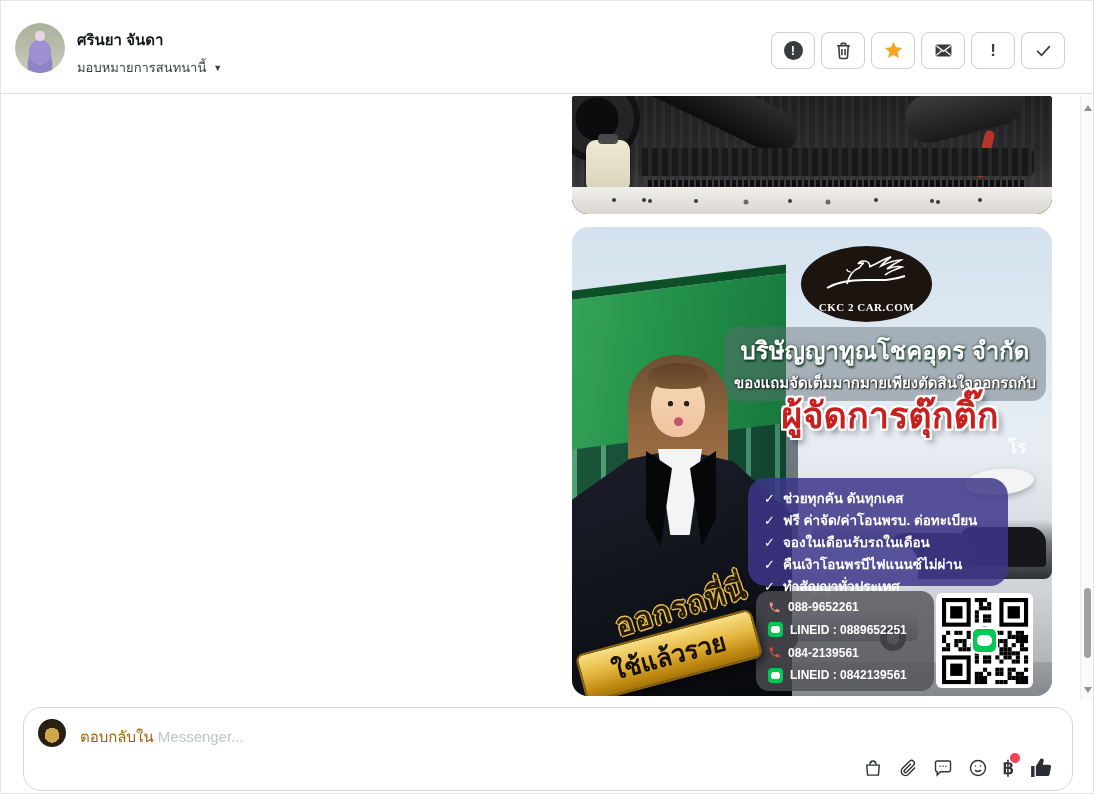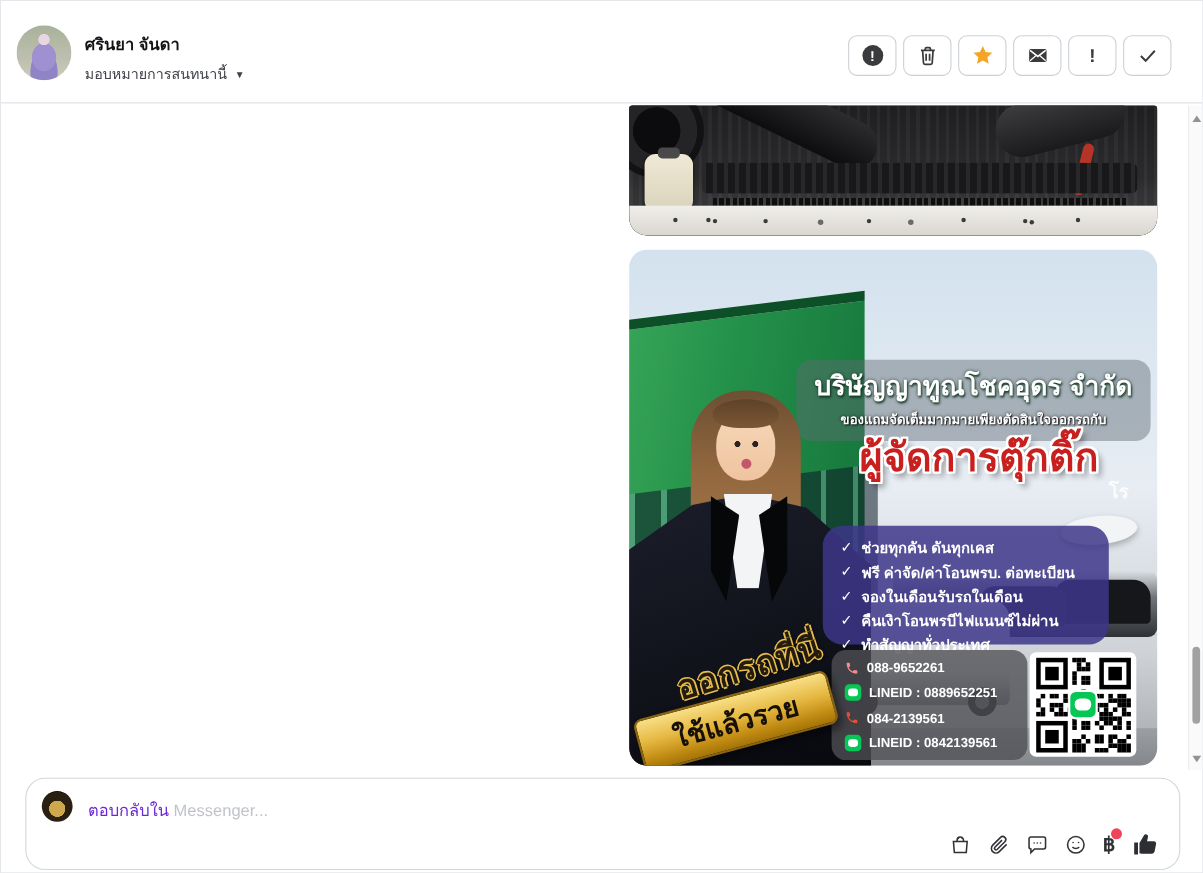--- a/index.html
+++ b/index.html
@@ -67,21 +67,21 @@
   .pr-sign{position:absolute;left:436px;top:206px;font-size:17px;font-weight:700;color:rgba(255,255,255,.85);}
 
   .pr-logo{position:absolute;left:229px;top:19px;width:131px;height:76px;border-radius:50%;background:#1b140f;
       display:flex;flex-direction:column;align-items:center;justify-content:flex-end;padding-bottom:9px;box-sizing:border-box;}
   .pr-logo svg{position:absolute;top:8px;left:16px;}
   .pr-logo-text{font-family:"Liberation Serif","DejaVu Serif",serif;font-size:11px;font-weight:700;color:#fff;letter-spacing:.5px;}
 
   .pr-band{position:absolute;left:152px;top:100px;width:322px;height:74px;border-radius:14px;background:rgba(96,106,116,.45);}
   .pr-company{position:absolute;left:152px;top:104px;width:322px;text-align:center;font-size:24px;font-weight:800;color:#fff;
       text-shadow:0 0 3px rgba(20,60,35,.9),1px 2px 2px rgba(10,40,25,.8);}
-  .pr-sub{position:absolute;left:146px;top:144px;width:334px;text-align:center;font-size:12px;font-weight:700;color:#fff;
+  .pr-sub{position:absolute;left:146px;top:144px;width:334px;text-align:center;font-size:15px;font-weight:700;color:#fff;
       text-shadow:0 0 3px rgba(0,0,0,.8),1px 1px 1px rgba(0,0,0,.7);}
   .pr-title{position:absolute;left:160px;top:166px;width:316px;text-align:center;font-size:36px;font-weight:800;color:#c81f1f;line-height:1.25;
       text-shadow:-2px 0 0 #fff,2px 0 0 #fff,0 -2px 0 #fff,0 2px 0 #fff,-2px -2px 0 #fff,2px 2px 0 #fff,-2px 2px 0 #fff,2px -2px 0 #fff,4px 5px 6px rgba(0,0,0,.45);}
 
   
   .wm-hair{position:absolute;left:56px;top:128px;width:100px;height:168px;border-radius:48px 48px 40px 40px;background:linear-gradient(180deg,#6d4f33,#93683f 45%,#a67a4a);}
   .wm-face{position:absolute;left:79px;top:146px;width:54px;height:64px;border-radius:50% 50% 46% 46%;
       background:radial-gradient(circle at 36% 48%, #2c2320 0 2.5px, transparent 3px),
                  radial-gradient(circle at 66% 48%, #2c2320 0 2.5px, transparent 3px),
                  radial-gradient(circle at 51% 76%, #c4566a 0 4px, transparent 5px),
@@ -120,21 +120,21 @@
   .pr-ribbon{position:absolute;left:6px;top:404px;width:178px;height:46px;border-radius:8px;transform:rotate(-15deg);
       background:linear-gradient(180deg,#f8df85 0%,#e4b63f 45%,#c08a12 80%,#a37408 100%);
       border:2px solid #8a6410;box-shadow:3px 5px 8px rgba(0,0,0,.45);
       display:flex;align-items:center;justify-content:center;font-size:25px;font-weight:800;color:#161006;}
 
   
   .composer{position:absolute;left:22px;top:706px;width:1050px;height:84px;border:1px solid #d4d6da;border-radius:18px;background:#fff;box-sizing:border-box;}
   .comp-avatar{position:absolute;left:14px;top:11px;width:28px;height:28px;border-radius:50%;
       background:radial-gradient(circle at 50% 58%, #cfa84e 0 34%, #2a2012 35% 70%, #171007 71%);}
   .comp-input{position:absolute;left:56px;top:17px;font-size:15px;cursor:text;}
-  .ph1{color:#6d28d9;}
+  .ph1{color:#a16207;}
   .ph2{color:#c0c3c8;margin-top:40px;}
   .comp-icons{position:absolute;right:18px;bottom:10px;display:flex;align-items:center;gap:15px;}
   .cbtn{background:none;border:none;padding:0;cursor:pointer;position:relative;display:flex;align-items:center;}
   .baht{font-size:18px;font-weight:600;color:#303236;line-height:20px;}
   .notif-dot{position:absolute;right:-6px;top:-5px;width:10px;height:10px;border-radius:50%;background:#ef4458;}
 </style>
 </head>
 <body>
 
 <div class="page">
@@ -201,20 +201,29 @@
     <div class="pr-sign">โร</div>
     <div class="pr-canopy"></div>
     <div class="pr-cars"></div>
     <div class="pr-car1"></div>
     <div class="pr-car2"></div>
     <div class="pr-suv"></div>
     <div class="pr-wheel" style="left:200px;top:398px;"></div>
     <div class="pr-wheel" style="left:308px;top:398px;"></div>
     <div class="pr-road"></div>
 
+    <div class="pr-logo">
+      <svg width="99" height="44" viewBox="0 0 99 44" fill="none" stroke="#fff" stroke-width="1.6">
+        <path d="M30 30c2-8 6-14 12-16 2-1 2-4 5-5-3 1-4-1-6 1 1-2 3-3 6-3 4 0 6 3 6 6"></path>
+        <path d="M52 13c8-3 16-9 22-10-4 3-8 6-10 9 6-3 14-6 20-6-5 3-11 6-14 9 5-2 11-3 15-2-6 2-13 5-17 8"></path>
+        <path d="M10 34c10-6 24-8 38-8 14 0 26 1 40-4" stroke-width="2"></path>
+        <path d="M34 18c-2 0-4-1-4-3" stroke-width="1.2"></path>
+      </svg>
+      <span class="pr-logo-text">CKC 2 CAR.COM</span>
+    </div>
 
     <div class="pr-band"></div>
     <div class="pr-company">บริษัญญาทูณโชคอุดร จำกัด</div>
     <div class="pr-sub">ของแถมจัดเต็มมากมายเพียงตัดสินใจออกรถกับ</div>
     <div class="pr-title">ผู้จัดการตุ๊กติ๊ก</div>
 
     <div class="wm-hair"></div>
     <div class="wm-face"></div>
     <div class="wm-bangs"></div>
     <div class="wm-suit"></div>

